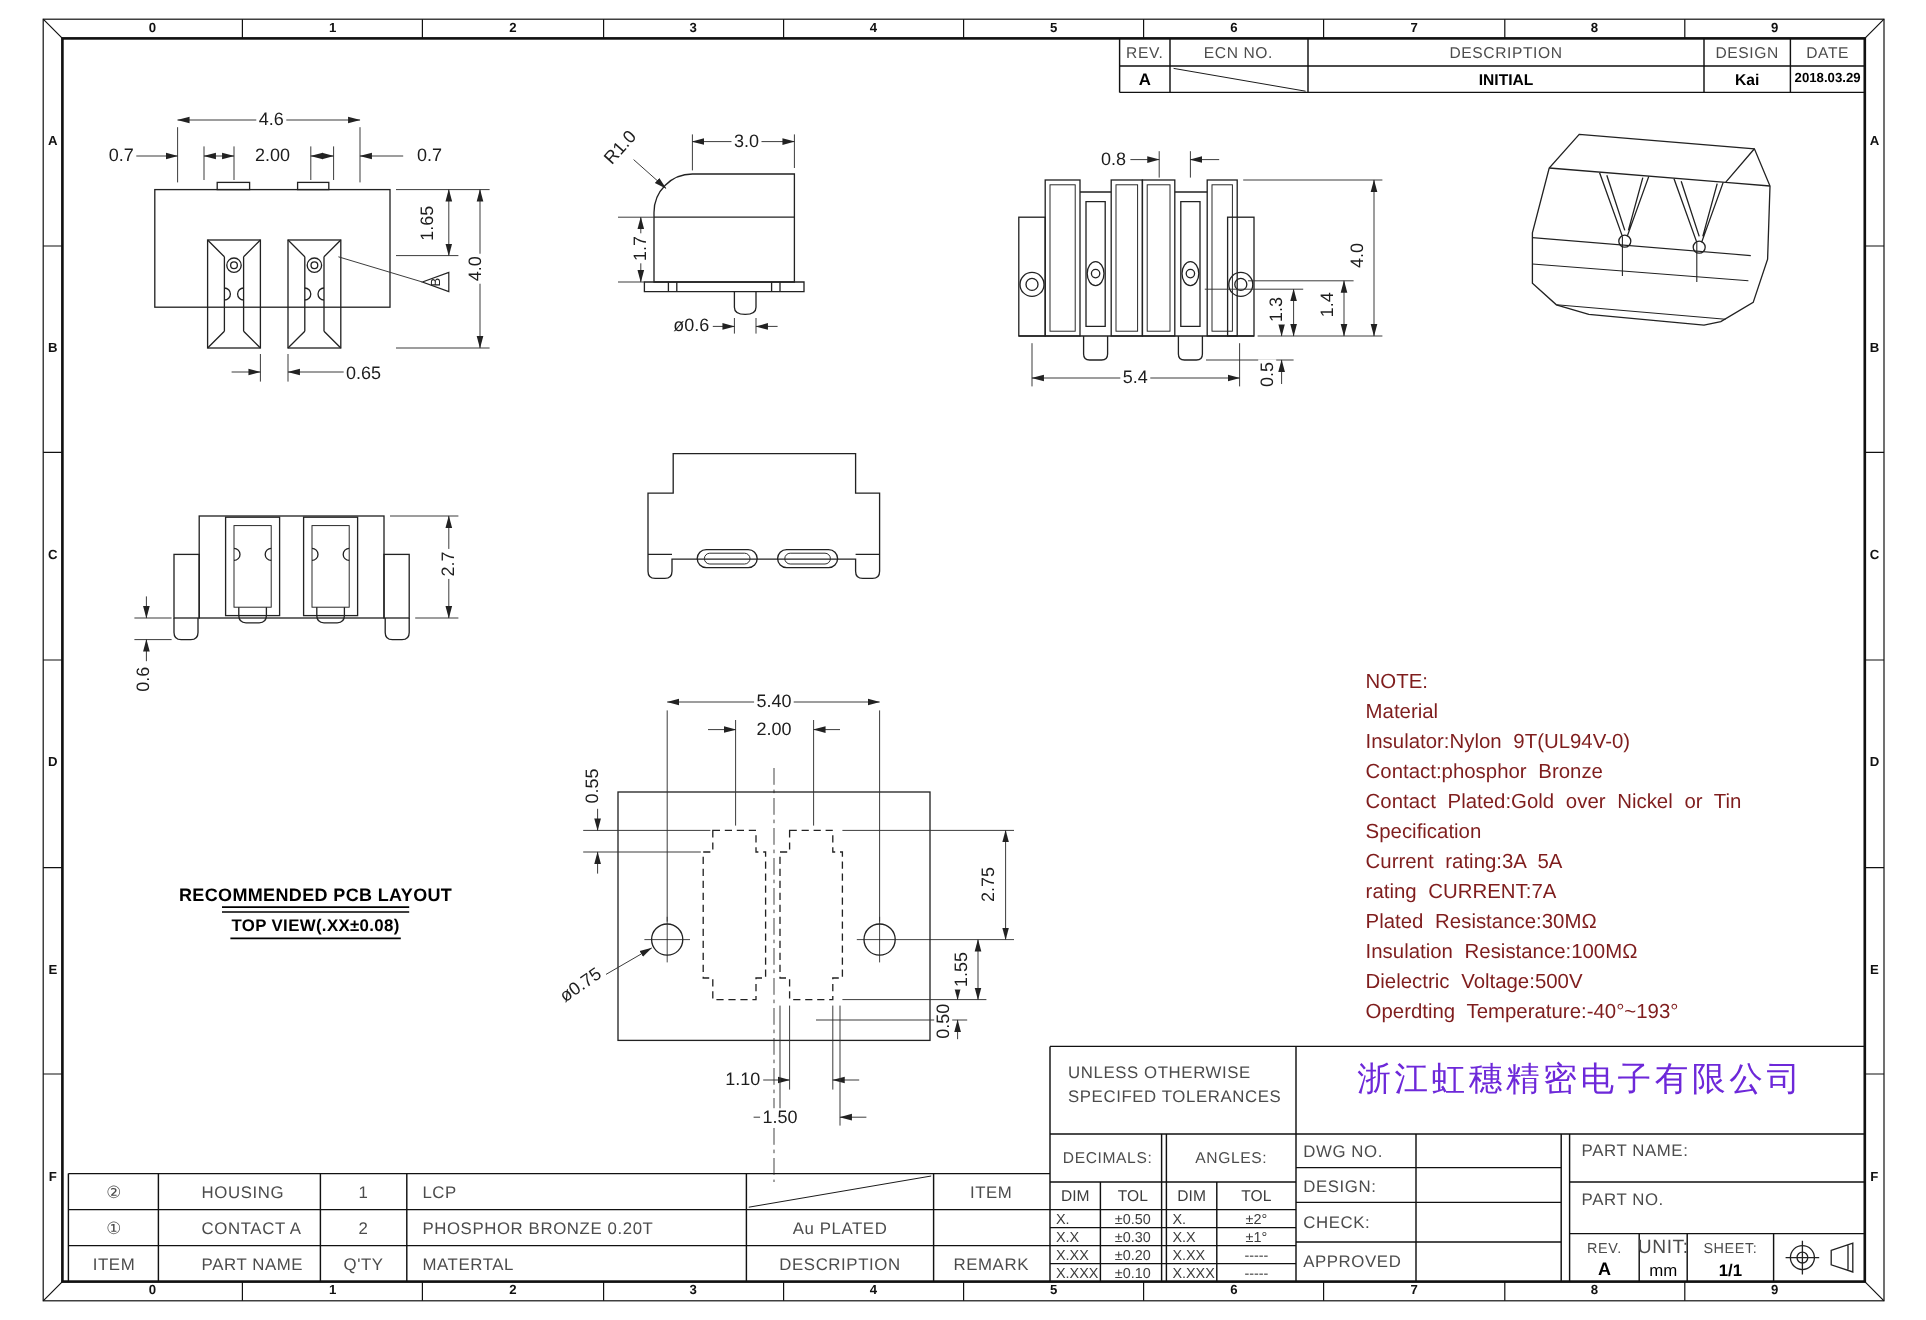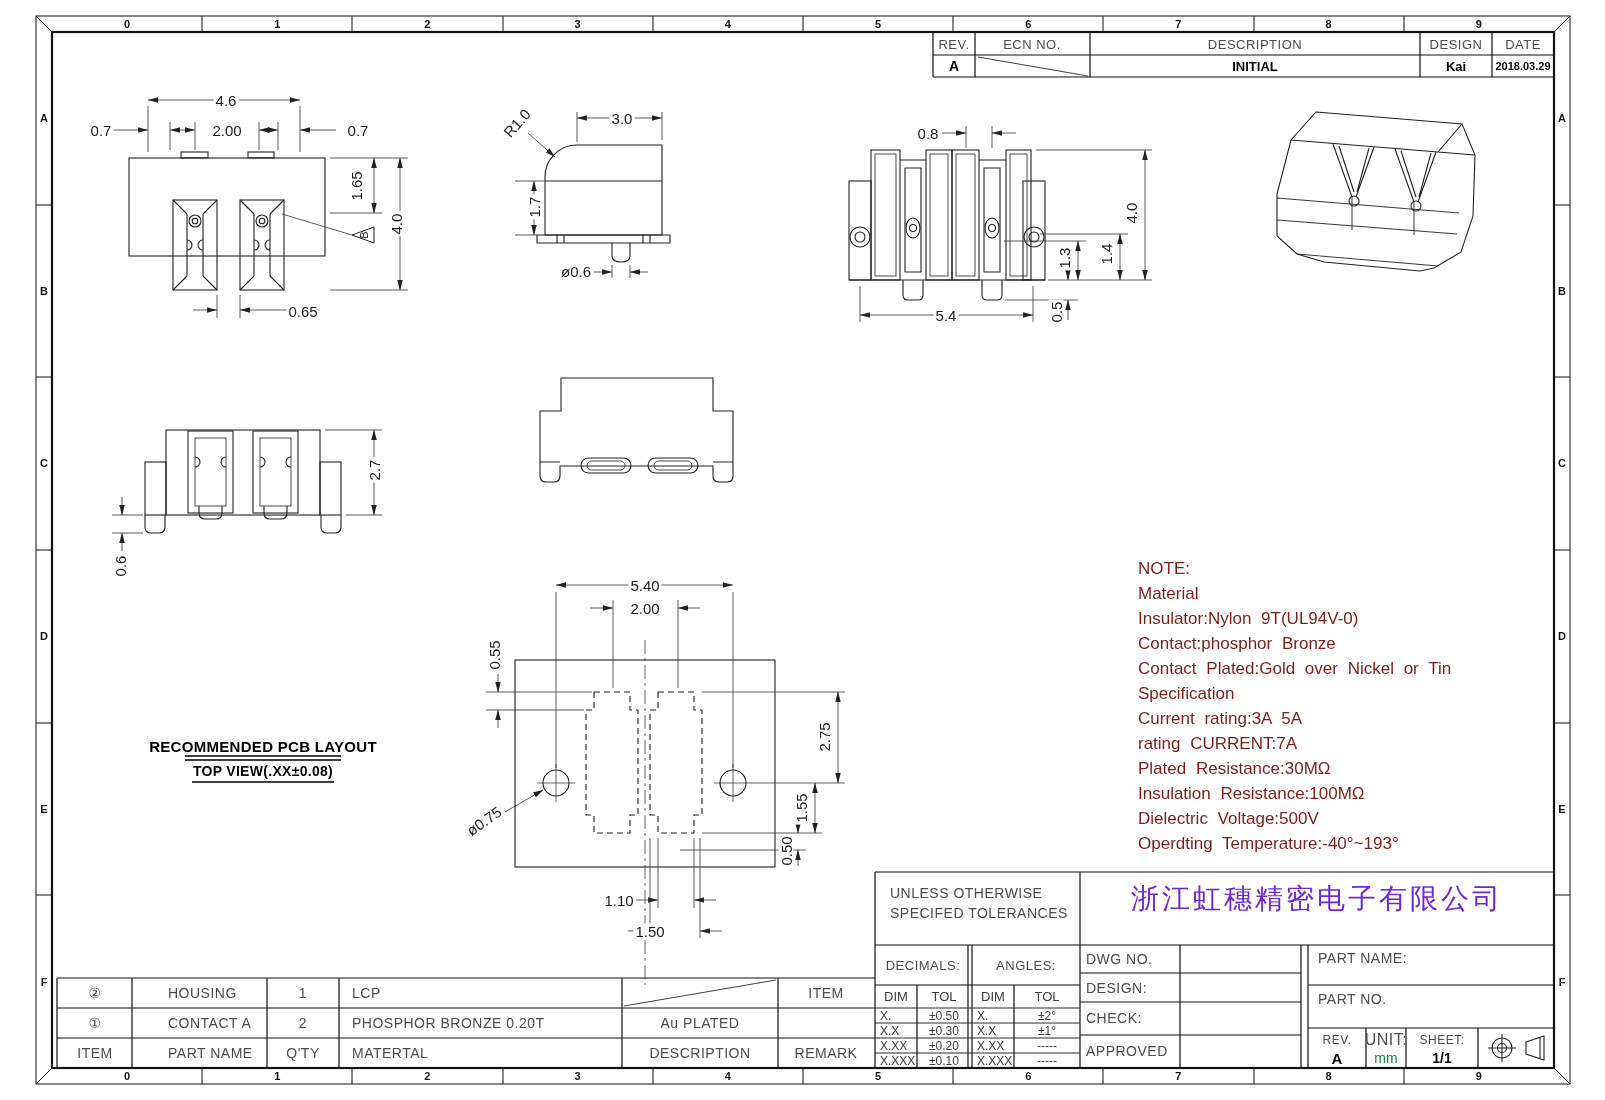--- a/index.html
+++ b/index.html
@@ -4,21 +4,21 @@
 <style>
   html,body{margin:0;padding:0;background:#e8e8e8;}
   .sheet{position:relative;width:1605px;height:1100px;background:#fff;overflow:hidden;
          font-family:"Liberation Sans",sans-serif;color:#222;}
   svg.lw{position:absolute;left:0;top:0;}
   .t{position:absolute;transform:translate(-50%,-50%);white-space:nowrap;line-height:1;}
   .tl{position:absolute;transform:translate(0,-50%);white-space:nowrap;line-height:1;}
   .rot{transform:translate(-50%,-50%) rotate(-90deg);}
   .dim{font-size:15px;color:#1d1d1d;background:#fff;padding:0 2px;}
   .band{font-size:11px;font-weight:bold;color:#111;}
-  .gray{color:#15803d;text-align:right;}
+  .gray{color:#000000;text-align:right;}
   .hdr{font-size:13px;color:#4c4c4c;letter-spacing:.5px;}
   .bold{font-weight:bold;color:#000;}
   .note{font-size:17px;color:#7f1d1d;word-spacing:5px;}
   .bom{font-size:14px;color:#4c4c4c;letter-spacing:.5px;}
   .tol{font-size:12px;color:#3d3d3d;}
   .company{font-size:28px;font-weight:normal;color:#6d28d9;letter-spacing:3px;}
   .pcbtitle{font-size:15px;font-weight:bold;color:#000;letter-spacing:.3px;}
 </style>
 </head>
 <body>

